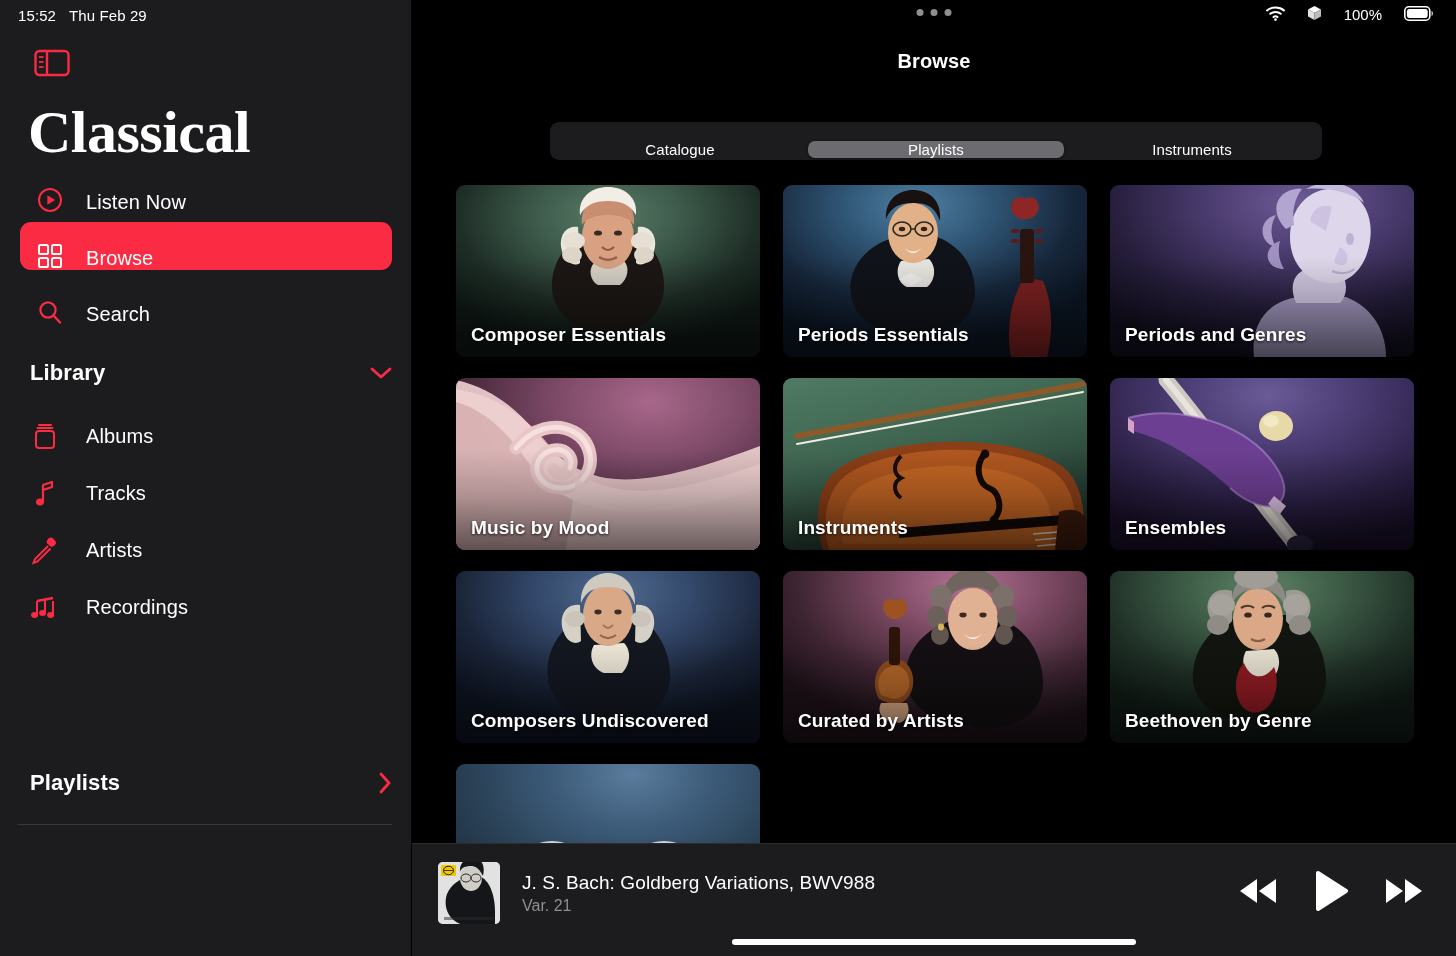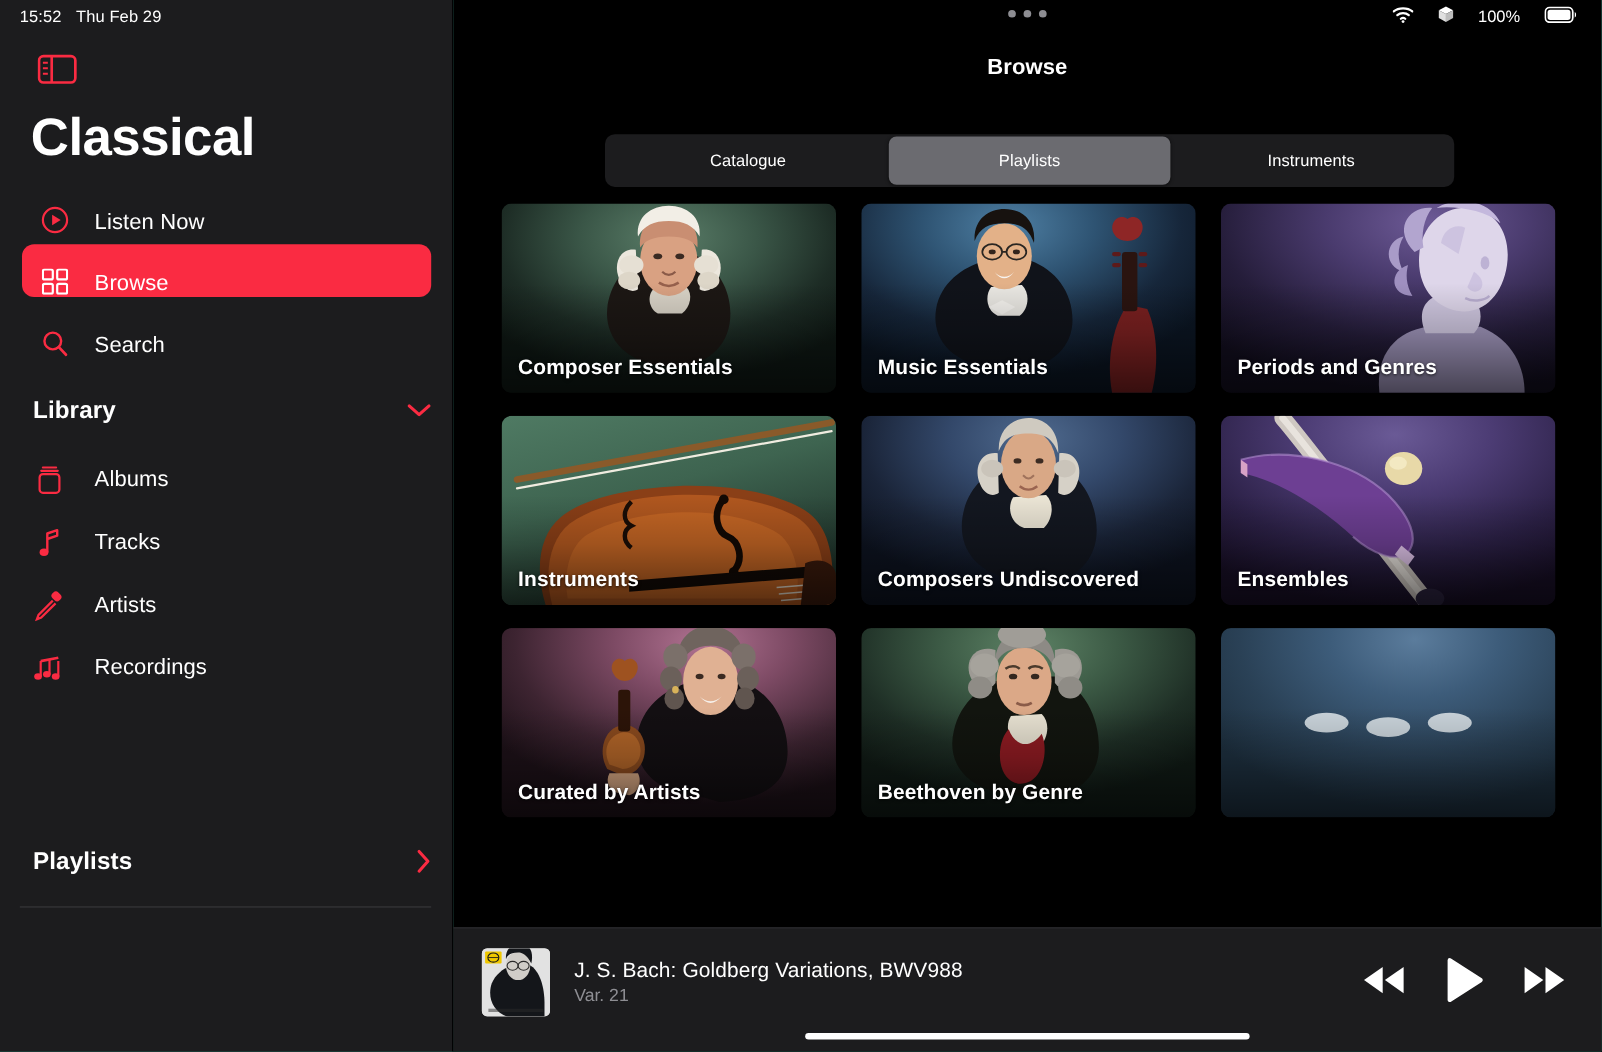--- a/index.html
+++ b/index.html
@@ -14,22 +14,22 @@
   
   .sidebar {
     width:412px; height:956px; background:#1c1c1e; flex:0 0 412px;
     position:relative; border-right:1px solid #000;
   }
   .status-left { position:absolute; top:7px; left:18px; font-size:15px; font-weight:500;
     letter-spacing:.1px; color:#fff; display:flex; gap:13px; }
   .sb-toggle { position:absolute; top:48px; left:34px; width:36px; height:30px; }
   .app-title {
     position:absolute; top:98px; left:28px;
-    font-family:Liberation Sans, sans-serif;
-    font-size:48px; font-weight:700; letter-spacing:-0.5px; color:#fff;
+    font-family:Liberation Serif, serif;
+    font-size:60px; font-weight:700; letter-spacing:-0.5px; color:#fff;
   }
   .nav-list { position:absolute; top:166px; left:20px; width:372px; }
   .nav-item {
     display:flex; align-items:flex-end; height:48px; padding:0 16px;
     border-radius:11px; gap:22px; margin-bottom:8px;
   }
   .nav-item.selected { background:#fa2b42; }
   .nav-icon { width:28px; height:28px; display:flex; align-items:center; justify-content:center; flex:0 0 28px;}
   .nav-label { font-size:20px; font-weight:400; color:#fff; letter-spacing:.1px; }
   .nav-item.selected .nav-label { font-weight:500; }
@@ -52,22 +52,22 @@
   .status-right {
     position:absolute; top:5px; right:22px; display:flex; align-items:center; gap:22px;
     font-size:15px; font-weight:500; color:#fff;
   }
   .multitask-dots { position:absolute; top:9px; left:50%; transform:translateX(-50%); display:flex; gap:7px; }
   .multitask-dots i { width:7px; height:7px; border-radius:50%; background:#8e8e93; display:block; }
   .page-title { position:absolute; top:50px; left:0; width:100%; text-align:center;
     font-size:20px; font-weight:600; letter-spacing:.1px; }
 
   .segmented {
-    position:absolute; top:122px; left:138px; width:772px; height:48px;
-    background:#1c1c1e; border-radius:9px; display:flex; padding:2px;
+    position:absolute; top:122px; left:138px; width:772px; height:38px;
+    background:#1c1c1e; border-radius:9px; display:flex; padding:2px;align-items:flex-end;
   }
   .seg {
     flex:1; display:flex; align-items:center; justify-content:center;
     font-size:15px; color:#fff; border-radius:7px; letter-spacing:.1px;
   }
   .seg.active { background:#6b6b70; box-shadow:0 1px 3px rgba(0,0,0,.45); font-weight:500; }
 
   .grid {
     position:absolute; top:185px; left:44px; width:1002px;
     display:grid; grid-template-columns:repeat(3,304px); gap:21px 23px;
@@ -325,21 +325,21 @@
               <rect x="-7" y="44" width="14" height="54" rx="3" fill="#2a1410"></rect>
               <path d="M-14 28 C-20 18 -10 8 -2 14 C6 8 16 18 10 28 C6 36 -10 36 -14 28 Z" fill="#8e2626"></path>
               <rect x="-16" y="44" width="8" height="4" rx="2" fill="#5d1a1a"></rect>
               <rect x="-16" y="54" width="8" height="4" rx="2" fill="#5d1a1a"></rect>
               <rect x="8" y="44" width="8" height="4" rx="2" fill="#5d1a1a"></rect>
               <rect x="8" y="54" width="8" height="4" rx="2" fill="#5d1a1a"></rect>
             </g>
           </svg>
         </div>
         <div class="shade"></div>
-        <div class="caption">Music Essentials</div>
+        <div class="caption">Periods Essentials</div>
       </div>
 
       <div class="card">
         <div class="art" style="background:radial-gradient(ellipse 90% 90% at 62% 10%, #6d5a96 0%, #4a3b6e 34%, #251d3a 70%, #120e1e 100%);">
           <svg viewBox="0 0 304 172" width="304" height="172" style="position:absolute;inset:0;">
             <g transform="translate(196,0)">
               <path d="M-52 172 C-56 136 -36 116 -8 112 L40 112 C70 124 80 150 80 172 Z" fill="#9d93b8"></path>
               <path d="M-10 118 C-16 104 -14 92 -4 86 L34 86 C42 96 42 110 34 118 Z" fill="#cfc7e0"></path>
               <path d="M-16 52 C-16 20 6 2 30 4 C54 6 68 28 64 56 C60 84 42 100 22 98 C2 96 -16 80 -16 52 Z" fill="#ded6ea"></path>
               <path d="M4 36 C6 24 16 18 26 22 L20 46 Z" fill="#cdc3e0"></path>
@@ -350,20 +350,33 @@
               <path d="M-30 30 C-48 34 -48 58 -30 62 C-36 52 -36 40 -30 30 Z" fill="#a99bc8"></path>
               <path d="M-26 56 C-44 62 -42 84 -22 84 C-28 74 -28 64 -26 56 Z" fill="#9f90c0"></path>
               <path d="M0 4 C20 -8 50 -2 58 18 C44 6 18 2 0 4 Z" fill="#c4b8dd"></path>
             </g>
           </svg>
         </div>
         <div class="shade"></div>
         <div class="caption">Periods and Genres</div>
       </div>
 
+      <div class="card">
+        <div class="art" style="background:radial-gradient(ellipse 90% 100% at 64% 14%, #a8678a 0%, #7e4a68 34%, #45283a 70%, #22141c 100%);">
+          <svg viewBox="0 0 304 172" width="304" height="172" style="position:absolute;inset:0;">
+            <path d="M-10 10 C40 14 70 40 92 66 C112 90 132 108 170 112 C210 116 250 104 304 86 L304 172 L-10 172 Z" fill="#e4bdbd" opacity=".93"></path>
+            <path d="M-10 0 C30 6 58 28 78 52 C96 74 116 94 150 100 C190 106 240 92 304 68 L304 110 C240 132 180 140 140 130 C104 122 84 100 66 76 C46 48 20 26 -10 22 Z" fill="#f0d2d2" opacity=".9"></path>
+            <path d="M60 70 C76 50 100 44 118 54 C136 64 140 88 126 102 C114 114 92 112 84 100 C76 88 84 74 98 72 C110 70 118 80 114 90 C111 97 102 98 98 92" fill="none" stroke="#e8c6c6" stroke-width="13" stroke-linecap="round"></path>
+            <path d="M60 70 C76 50 100 44 118 54 C136 64 140 88 126 102 C114 114 92 112 84 100 C76 88 84 74 98 72 C110 70 118 80 114 90" fill="none" stroke="#f6e0e0" stroke-width="5" stroke-linecap="round"></path>
+            <path d="M120 100 C150 122 196 128 250 120 C274 116 292 110 304 104 L304 172 L110 172 Z" fill="#eccfcf" opacity=".85"></path>
+          </svg>
+        </div>
+        <div class="shade"></div>
+        <div class="caption">Music by Mood</div>
+      </div>
 
       <div class="card">
         <div class="art" style="background:linear-gradient(165deg, #4f7a63 0%, #3e6450 40%, #23392f 78%, #14211b 100%);">
           <svg viewBox="0 0 304 172" width="304" height="172" style="position:absolute;inset:0;">
             <path d="M14 58 L300 6" stroke="#8a5a2a" stroke-width="6" stroke-linecap="round"></path>
             <path d="M14 66 L300 14" stroke="#f0ece0" stroke-width="2" stroke-linecap="round"></path>
             <path d="M40 172 C30 140 34 108 54 92 C76 74 118 66 158 64 C206 62 250 70 276 86 C298 100 304 130 300 172 Z" fill="#8a3f17"></path>
             <path d="M46 172 C38 142 44 112 62 98 C84 82 120 74 158 72 C202 70 244 78 268 92 C288 104 296 132 292 172 Z" fill="#b0571f"></path>
             <path d="M60 166 C56 142 62 118 78 108 C98 96 126 90 158 88 C196 86 230 94 250 106 C266 116 272 142 268 166 Z" fill="#c96a27" opacity=".75"></path>
             <path d="M118 78 C110 86 110 96 118 100 C110 104 110 114 118 120" fill="none" stroke="#1a0d06" stroke-width="4"></path>
@@ -375,58 +388,58 @@
             <path d="M252 162 L300 158" stroke="#e8e0d2" stroke-width="1.4"></path>
             <path d="M254 168 L300 164" stroke="#e8e0d2" stroke-width="1.4"></path>
             <path d="M276 134 C290 128 304 134 304 146 L304 172 L272 172 Z" fill="#3a1a0c"></path>
           </svg>
         </div>
         <div class="shade"></div>
         <div class="caption">Instruments</div>
       </div>
 
       <div class="card">
+        <div class="art" style="background:radial-gradient(ellipse 85% 90% at 52% 10%, #6a5a96 0%, #4c3c74 34%, #2c2147 70%, #180f26 100%);">
+          <svg viewBox="0 0 304 172" width="304" height="172" style="position:absolute;inset:0;">
+            <path d="M56 2 C74 22 152 126 188 170" stroke="#cfc8c2" stroke-width="15" stroke-linecap="round" fill="none"></path>
+            <path d="M56 2 C74 22 152 126 188 170" stroke="#f0ece6" stroke-width="6" stroke-linecap="round" fill="none" opacity=".75"></path>
+            <ellipse cx="190" cy="166" rx="13" ry="9" fill="#2c2440"></ellipse>
+            <path d="M18 40 C60 28 118 40 152 72 C172 92 180 112 170 124 C160 134 138 126 120 110 C96 88 58 60 18 52 Z" fill="#6d3f93"></path>
+            <path d="M18 40 C60 28 118 40 152 72 C172 92 180 112 170 124 C160 134 138 126 120 110" fill="none" stroke="#b28ed0" stroke-width="2" opacity=".6"></path>
+            <path d="M18 40 L18 52 L24 56 L24 44 Z" fill="#d7a2c6"></path>
+            <path d="M164 118 L176 128 L170 136 L158 126 Z" fill="#e0c4ea"></path>
+            <ellipse cx="166" cy="48" rx="17" ry="15" fill="#e8d9a8"></ellipse>
+            <ellipse cx="161" cy="43" rx="8" ry="6" fill="#f5ecc8" opacity=".8"></ellipse>
+          </svg>
+        </div>
+        <div class="shade"></div>
+        <div class="caption">Ensembles</div>
+      </div>
+
+      <div class="card">
         <div class="art" style="background:radial-gradient(ellipse 72% 80% at 52% 12%, #4f6a8e 0%, #33486a 36%, #1a2438 72%, #0d1320 100%);">
           <svg viewBox="0 0 304 172" width="304" height="172" style="position:absolute;inset:0;">
             <g transform="translate(152,0)">
               <path d="M-4 150 C-50 146 -64 118 -60 92 C-56 66 -38 50 -18 44 L26 44 C48 54 62 78 62 104 C62 130 44 152 6 154 Z" fill="#131720"></path>
               <path d="M-14 74 C-20 84 -16 98 -4 102 L14 102 C22 94 24 80 16 72 Z" fill="#ece6d6"></path>
               <ellipse cx="0" cy="44" rx="25" ry="31" fill="#d9a886"></ellipse>
               <path d="M-27 32 C-28 12 -14 2 0 2 C14 2 28 12 27 34 C22 20 14 16 0 16 C-14 16 -22 20 -27 32 Z" fill="#cfcac0"></path>
               <path d="M-28 34 C-44 32 -50 48 -44 62 C-40 72 -32 74 -27 70 Z" fill="#d6d1c7"></path>
               <path d="M28 34 C44 32 50 48 44 62 C40 72 32 74 27 70 Z" fill="#d6d1c7"></path>
               <ellipse cx="-33" cy="48" rx="10" ry="8" fill="#cac4ba"></ellipse>
               <ellipse cx="33" cy="48" rx="10" ry="8" fill="#cac4ba"></ellipse>
               <ellipse cx="-10" cy="41" rx="3.6" ry="2.4" fill="#3c2b22"></ellipse>
               <ellipse cx="10" cy="41" rx="3.6" ry="2.4" fill="#3c2b22"></ellipse>
               <path d="M-5 54 C-1 58 1 58 5 54" stroke="#a0735c" stroke-width="1.8" fill="none"></path>
               <path d="M-8 64 C-3 68 3 68 8 64" stroke="#9a6450" stroke-width="2.2" fill="none"></path>
             </g>
           </svg>
         </div>
         <div class="shade"></div>
         <div class="caption">Composers Undiscovered</div>
-      </div>
-
-      <div class="card">
-        <div class="art" style="background:radial-gradient(ellipse 85% 90% at 52% 10%, #6a5a96 0%, #4c3c74 34%, #2c2147 70%, #180f26 100%);">
-          <svg viewBox="0 0 304 172" width="304" height="172" style="position:absolute;inset:0;">
-            <path d="M56 2 C74 22 152 126 188 170" stroke="#cfc8c2" stroke-width="15" stroke-linecap="round" fill="none"></path>
-            <path d="M56 2 C74 22 152 126 188 170" stroke="#f0ece6" stroke-width="6" stroke-linecap="round" fill="none" opacity=".75"></path>
-            <ellipse cx="190" cy="166" rx="13" ry="9" fill="#2c2440"></ellipse>
-            <path d="M18 40 C60 28 118 40 152 72 C172 92 180 112 170 124 C160 134 138 126 120 110 C96 88 58 60 18 52 Z" fill="#6d3f93"></path>
-            <path d="M18 40 C60 28 118 40 152 72 C172 92 180 112 170 124 C160 134 138 126 120 110" fill="none" stroke="#b28ed0" stroke-width="2" opacity=".6"></path>
-            <path d="M18 40 L18 52 L24 56 L24 44 Z" fill="#d7a2c6"></path>
-            <path d="M164 118 L176 128 L170 136 L158 126 Z" fill="#e0c4ea"></path>
-            <ellipse cx="166" cy="48" rx="17" ry="15" fill="#e8d9a8"></ellipse>
-            <ellipse cx="161" cy="43" rx="8" ry="6" fill="#f5ecc8" opacity=".8"></ellipse>
-          </svg>
-        </div>
-        <div class="shade"></div>
-        <div class="caption">Ensembles</div>
       </div>
 
       <div class="card">
         <div class="art" style="background:radial-gradient(ellipse 78% 85% at 60% 8%, #b07291 0%, #7d4a64 34%, #3d2431 72%, #1d1118 100%);">
           <svg viewBox="0 0 304 172" width="304" height="172" style="position:absolute;inset:0;">
             <g transform="translate(190,0)">
               <path d="M-6 154 C-56 150 -72 122 -66 94 C-60 68 -38 54 -16 48 L28 48 C54 58 70 84 70 112 C70 140 50 156 8 158 Z" fill="#130f12"></path>
               <ellipse cx="0" cy="48" rx="25" ry="31" fill="#e0b193"></ellipse>
               <path d="M-28 36 C-36 10 -14 -4 2 -2 C22 0 34 16 30 40 C24 22 14 16 0 16 C-14 16 -24 22 -28 36 Z" fill="#6f645e"></path>
               <ellipse cx="-32" cy="26" rx="11" ry="12" fill="#7b706a"></ellipse>

